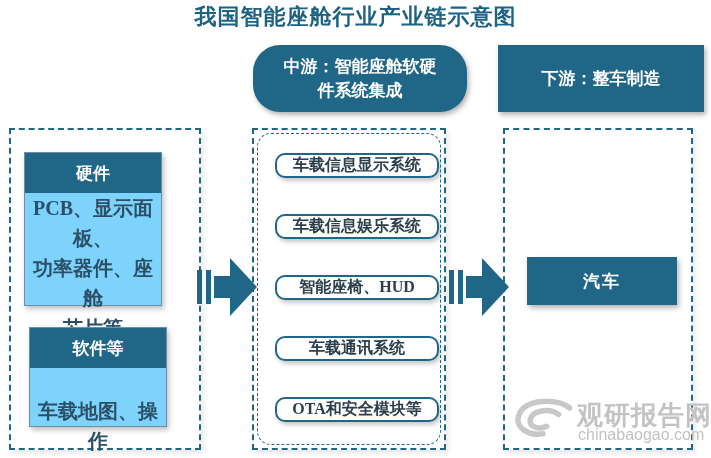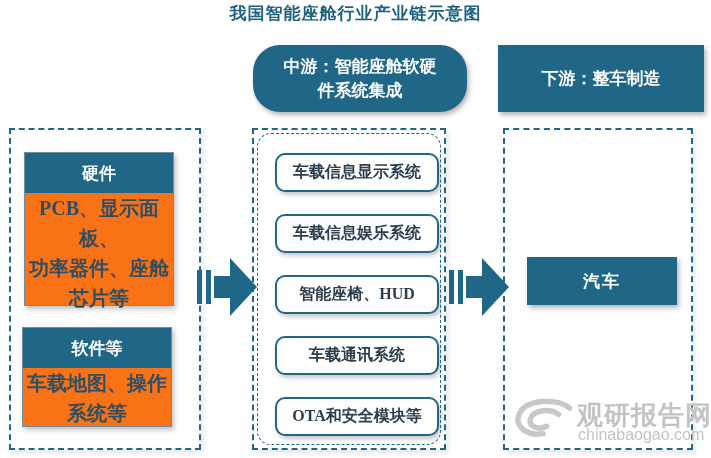--- a/index.html
+++ b/index.html
@@ -2,21 +2,21 @@
 <html><head>
 <meta charset="utf-8">
 <style>
   html,body{margin:0;padding:0;background:#ffffff;}
   .canvas{
     position:relative;width:711px;height:458px;background:#ffffff;overflow:hidden;
     font-family:"Liberation Serif","DejaVu Serif",serif;
   }
   .title{
     position:absolute;top:2px;left:0;width:100%;text-align:center;
-    font-size:17px;font-weight:bold;color:#1d6283;letter-spacing:1px;
+    font-size:22px;font-weight:bold;color:#1d6283;letter-spacing:1px;
   }
   .col-header{
     position:absolute;top:45px;height:67px;background:#206687;color:#ffffff;
     font-size:17px;font-weight:bold;display:flex;align-items:center;justify-content:center;
     text-align:center;line-height:1.4;white-space:pre-line;box-sizing:border-box;
     box-shadow:2px 3px 5px rgba(90,90,90,.45);
   }
   .hdr-up{left:9px;width:194px;}
   .hdr-mid{left:253px;width:214px;border-radius:27px;}
   .hdr-down{left:498px;width:206px;text-align:right;}
@@ -25,36 +25,36 @@
     box-sizing:border-box;background:#ffffff;box-shadow:2px 3px 5px rgba(120,120,120,.18);
   }
   .dash-up{left:9px;width:192px;}
   .dash-mid{left:252px;width:194px;}
   .dash-down{left:503px;width:190px;}
   .inner-round-dash{
     position:absolute;left:3px;top:3px;right:3px;bottom:3px;
     border:1.5px dashed #206687;border-radius:14px;
   }
   .group-box{
-    position:absolute;left:24px;width:150px;background:#f97316;
+    position:absolute;left:24px;width:138px;background:#7dd3fc;
     border:1px solid #6d8price;border:1px solid #6d8fa0;box-sizing:border-box;
     box-shadow:2px 3px 5px rgba(100,100,100,.4);display:flex;flex-direction:column;
   }
   .grp-hw{top:152px;height:154px;}
   .grp-sw{top:327px;height:100px;}
   .group-header{
     background:#206687;color:#ffffff;height:40px;flex:0 0 40px;
     font-size:17px;font-weight:bold;display:flex;align-items:center;justify-content:center;
   }
   .group-content{
     flex:1;display:flex;align-items:center;justify-content:center;text-align:center;
     font-size:20px;font-weight:bold;color:#2c4f66;line-height:1.5;white-space:pre-line;
   }
   .mid-item{
-    position:absolute;left:275px;width:164px;height:39px;background:#ffffff;
+    position:absolute;left:275px;width:164px;height:25px;background:#ffffff;
     border:2px solid #206687;border-radius:10px;box-sizing:border-box;
     display:flex;align-items:center;justify-content:center;
     font-size:16px;font-weight:bold;color:#2c3e4c;
     box-shadow:2px 3px 4px rgba(100,100,100,.35);
   }
   .mi-0{top:153px;} .mi-1{top:214px;} .mi-2{top:275px;} .mi-3{top:336px;} .mi-4{top:397px;}
   .car-box{
     position:absolute;left:527px;top:257px;width:150px;height:48px;background:#206687;
     color:#ffffff;font-size:17px;font-weight:bold;display:flex;align-items:center;
     justify-content:center;box-shadow:2px 3px 5px rgba(90,90,90,.45);letter-spacing:2px;
@@ -82,21 +82,21 @@
 件系统集成</div>
   <div class="col-header hdr-down">下游：整车制造</div>
 
   <div class="dashed-panel dash-up">
     <div class="group-box grp-hw" style="position:absolute;left:13px;top:22px;">
       <div class="group-header">硬件</div>
       <div class="group-content">PCB、显示面板、
 功率器件、座舱
 芯片等</div>
     </div>
-    <div class="group-box grp-sw" style="position:absolute;left:11px;top:197px;">
+    <div class="group-box grp-sw" style="position:absolute;left:18px;top:197px;gap:28px;">
       <div class="group-header">软件等</div>
       <div class="group-content">车载地图、操作
 系统等</div>
     </div>
   </div>
 
   <div class="dashed-panel dash-mid">
     <div class="inner-round-dash"></div>
   </div>
   <div class="mid-item mi-0">车载信息显示系统</div>

